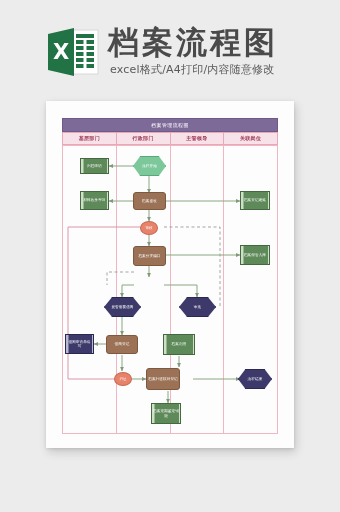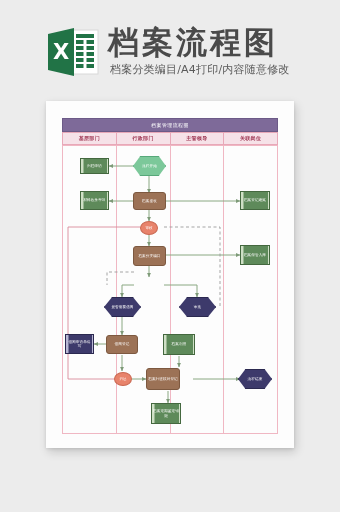--- a/index.html
+++ b/index.html
@@ -131,21 +131,21 @@
           <rect x="40.5" y="32" width="7.5" height="4"></rect>
         <rect x="30" y="38" width="7.5" height="4"></rect>
           <rect x="40.5" y="38" width="7.5" height="4"></rect>
       </g>
       <path d="M2 8 L28 2 L28 50 L2 44 Z" fill="#217346"></path>
       <text x="15" y="33" font-family="DejaVu Sans, sans-serif" font-size="21" font-weight="bold" fill="#ffffff" text-anchor="middle">X</text>
     </svg>
   </div>
 
   <div id="title-zh">档案流程图</div>
-  <div id="subtitle">档案分类编目/A4打印/内容随意修改</div>
+  <div id="subtitle">excel格式/A4打印/内容随意修改</div>
 </div>
 
 <div id="sheet">
   <div id="lane-wrap">
 
     <div id="doc-title">档案管理流程图</div>
 
     <div id="lane-head">
       <div class="lane-head-cell">基层部门</div>
       <div class="lane-head-cell">行政部门</div>

